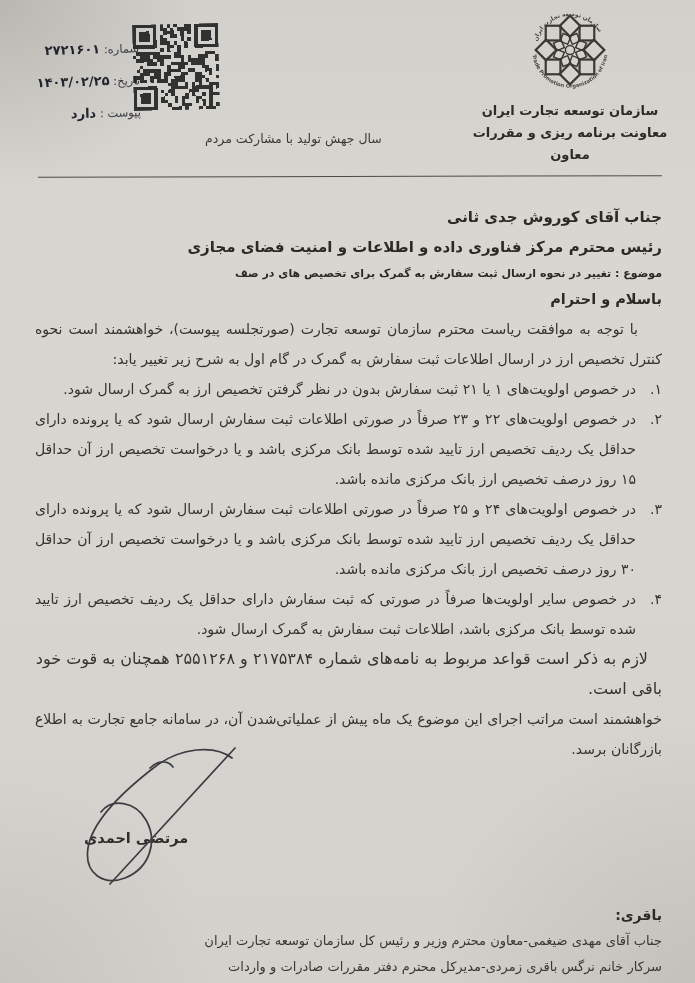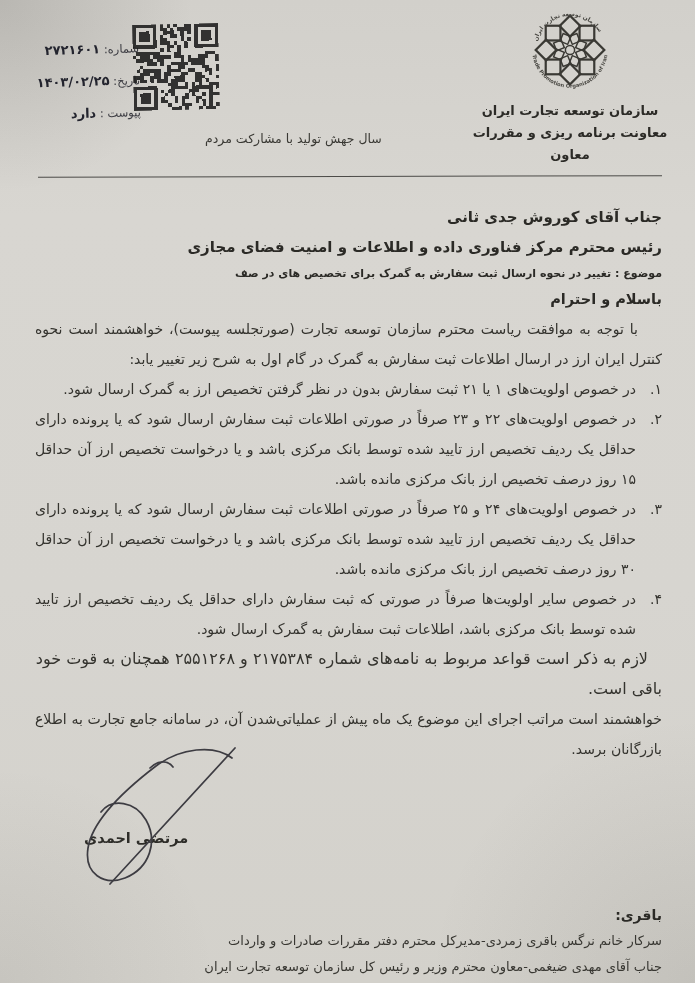--- a/index.html
+++ b/index.html
@@ -350,21 +350,21 @@
 
   <div class="slogan">سال جهش تولید با مشارکت مردم</div>
 
   <div class="divider"></div>
 
   <div class="content">
     <div class="recipient-name">جناب آقای کوروش جدی ثانی</div>
     <div class="recipient-title">رئیس محترم مرکز فناوری داده و اطلاعات و امنیت فضای مجازی</div>
     <div class="subject">موضوع : تغییر در نحوه ارسال ثبت سفارش به گمرک برای تخصیص های در صف</div>
     <div class="salutation">باسلام و احترام</div>
-    <div class="intro">با توجه به موافقت ریاست محترم سازمان توسعه تجارت (صورتجلسه پیوست)، خواهشمند است نحوه کنترل ایران ارز در ارسال اطلاعات ثبت سفارش به گمرک در گام اول به شرح زیر تغییر یابد:</div>
+    <div class="intro">با توجه به موافقت ریاست محترم سازمان توسعه تجارت (صورتجلسه پیوست)، خواهشمند است نحوه کنترل تخصیص ارز در ارسال اطلاعات ثبت سفارش به گمرک در گام اول به شرح زیر تغییر یابد:</div>
 
     <div class="dlist">
       <div class="li">
         <span class="num">۱.</span>
         <span class="txt">در خصوص اولویت‌های ۱ یا ۲۱ ثبت سفارش بدون در نظر گرفتن تخصیص ارز به گمرک ارسال شود.</span>
       </div>
       <div class="li">
         <span class="num">۲.</span>
         <span class="txt">در خصوص اولویت‌های ۲۲ و ۲۳ صرفاً در صورتی اطلاعات ثبت سفارش ارسال شود که یا پرونده دارای حداقل یک ردیف تخصیص ارز تایید شده توسط بانک مرکزی باشد و یا درخواست تخصیص ارز آن حداقل ۱۵ روز درصف تخصیص ارز بانک مرکزی مانده باشد.</span>
       </div>
@@ -388,17 +388,17 @@
       <g fill="none" stroke="#3d3c42" stroke-width="1.7" stroke-linecap="round">
         <path d="M170,20 C152,6 118,10 94,28 C60,54 30,84 26,110 C22,136 42,148 63,140 C88,130 96,103 84,82 C73,63 50,60 39,74"></path>
         <path d="M173,10 L48,146"></path>
         <path d="M88,30 C96,22 106,22 111,29"></path>
       </g>
     </svg>
   </div>
 
   <div class="cc">
     <div class="cc-label">باقری:</div>
+    <div class="cc-item">جناب آقای مهدی ضیغمی-معاون محترم وزیر و رئیس کل سازمان توسعه تجارت ایران</div>
     <div class="cc-item">سرکار خانم نرگس باقری زمردی-مدیرکل محترم دفتر مقررات صادرات و واردات</div>
-    <div class="cc-item">جناب آقای مهدی ضیغمی-معاون محترم وزیر و رئیس کل سازمان توسعه تجارت ایران</div>
   </div>
 
 </div>
 
 </body></html>

